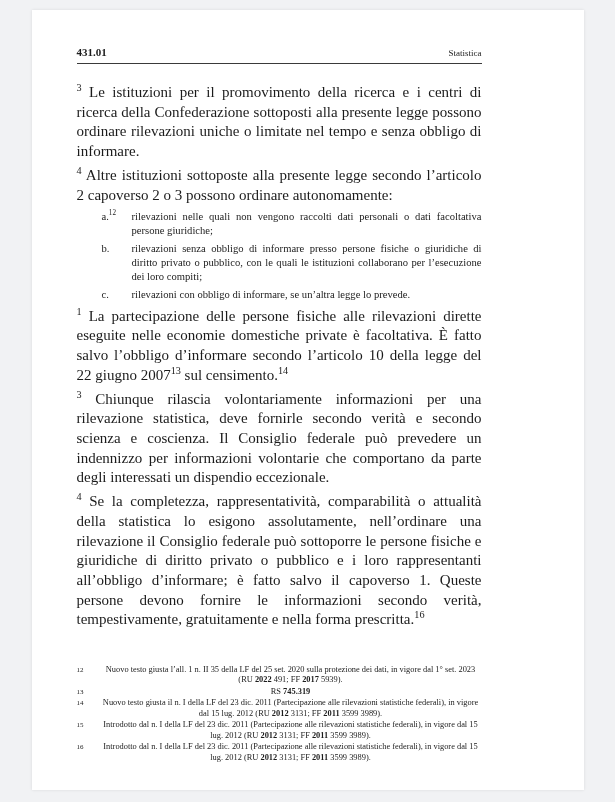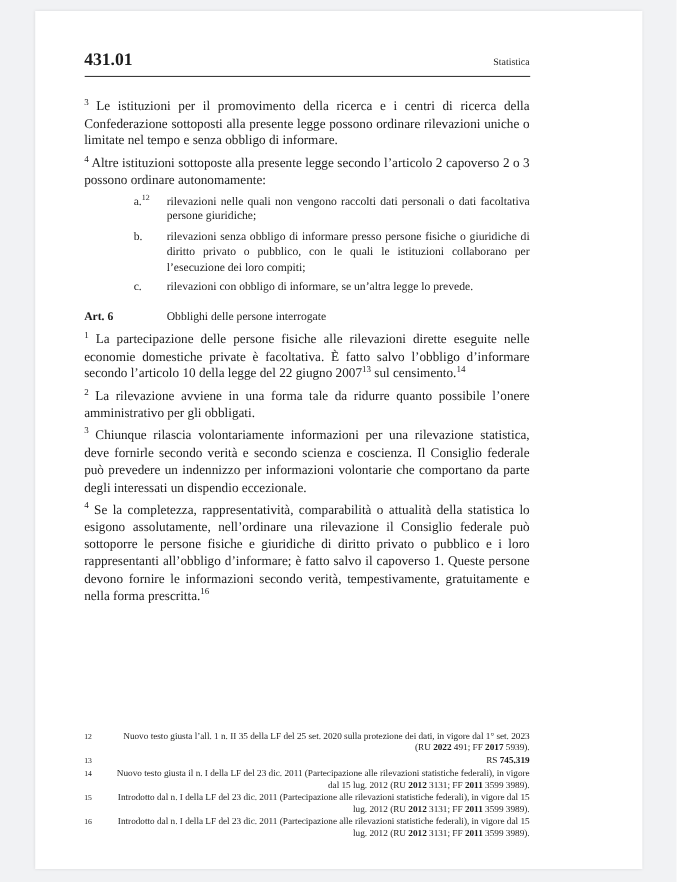--- a/index.html
+++ b/index.html
@@ -25,58 +25,58 @@
     flex-direction: column;
     box-shadow: 0 0 3px rgba(0,0,0,0.10);
   }
   .header {
     display: flex;
     justify-content: space-between;
     align-items: baseline;
     border-bottom: 1px solid #3a3a3a;
     padding-bottom: 5px;
   }
-  .doc-num { font-weight: bold; font-size: 16px; }
+  .doc-num { font-weight: bold; font-size: 11px; }
   .doc-title { font-size: 9px; }
   .body { margin-top: 19px; }
   .para {
-    font-size: 12px;
+    font-size: 15px;
     line-height: 1.31;
     text-align: justify;
     margin: 0 0 4.5px 0;
   }
   sup { font-size: 0.68em; line-height: 0; }
   .list-item {
     display: flex;
     margin: 0 0 4.5px 25px;
     font-size: 10.6px;
     line-height: 1.31;
   }
-  .marker { width: 30px; flex: none; margin-left: 20px; }
+  .marker { width: 30px; flex: none; }
   .li-text { flex: 1; text-align: justify; }
   .art-heading {
     margin: 14px 0 7px 0;
     font-size: 10.6px;
   }
   .art-num { font-weight: bold; display: inline-block; width: 75px; }
   .footer { margin-top: auto; }
   .footnote {
     display: flex;
     font-size: 8.4px;
     line-height: 1.25;
     margin-bottom: 1px;
   }
   .fn-num {
     flex: none;
     width: 23px;
     font-size: 7px;
     margin-top: 1px;
     line-height: 1.3;
   }
-  .fn-text { flex: 1; text-align: right; }
+  .fn-text { flex: 1; text-align: center; }
   .b { font-weight: bold; }
   .page-num { font-size: 10.5px; margin-top: 13px; }
 </style>
 </head>
 <body>
 
 <div class="page">
   <div class="header">
     <span class="doc-num">431.01</span>
     <span class="doc-title">Statistica</span>
@@ -90,23 +90,21 @@
         <span class="li-text"><span>rilevazioni nelle quali non vengono raccolti dati personali o dati facoltativa persone giuridiche;</span></span>
       </div>
       <div class="list-item">
         <span class="marker"><span>b.</span></span>
         <span class="li-text"><span>rilevazioni senza obbligo di informare presso persone fisiche o giuridiche di diritto privato o pubblico, con le quali le istituzioni collaborano per l’esecuzione dei loro compiti;</span></span>
       </div>
       <div class="list-item">
         <span class="marker"><span>c.</span></span>
         <span class="li-text"><span>rilevazioni con obbligo di informare, se un’altra legge lo prevede.</span></span>
       </div>
-      <div class="art-heading"><span class="art-num">Art. 6</span><span class="art-title">Obblighi delle persone interrogate</span></div>
       <p class="para"><sup>1</sup><span> La partecipazione delle persone fisiche alle rilevazioni dirette eseguite nelle economie domestiche private è facoltativa. È fatto salvo l’obbligo d’informare secondo l’articolo 10 della legge del 22 giugno 2007</span><sup>13</sup><span> sul censimento.</span><sup>14</sup></p>
-      <p class="para"><sup>2</sup><span> La rilevazione avviene in una forma tale da ridurre quanto possibile l’onere amministrativo per gli obbligati.</span></p>
       <p class="para"><sup>3</sup><span> Chiunque rilascia volontariamente informazioni per una rilevazione statistica, deve fornirle secondo verità e secondo scienza e coscienza. Il Consiglio federale può prevedere un indennizzo per informazioni volontarie che comportano da parte degli interessati un dispendio eccezionale.</span></p>
       <p class="para"><sup>4</sup><span> Se la completezza, rappresentatività, comparabilità o attualità della statistica lo esigono assolutamente, nell’ordinare una rilevazione il Consiglio federale può sottoporre le persone fisiche e giuridiche di diritto privato o pubblico e i loro rappresentanti all’obbligo d’informare; è fatto salvo il capoverso 1. Queste persone devono fornire le informazioni secondo verità, tempestivamente, gratuitamente e nella forma prescritta.</span><sup>16</sup></p>
     </div>
 
   <div class="footer">
     <div>
         <div class="footnote">
           <span class="fn-num">12</span>
           <span class="fn-text"><span>Nuovo testo giusta l’all. 1 n. II 35 della LF del 25 set. 2020 sulla protezione dei dati, in vigore dal 1° set. 2023 (RU </span><span class="b">2022</span><span> 491; FF </span><span class="b">2017</span><span> 5939).</span></span>
         </div>

